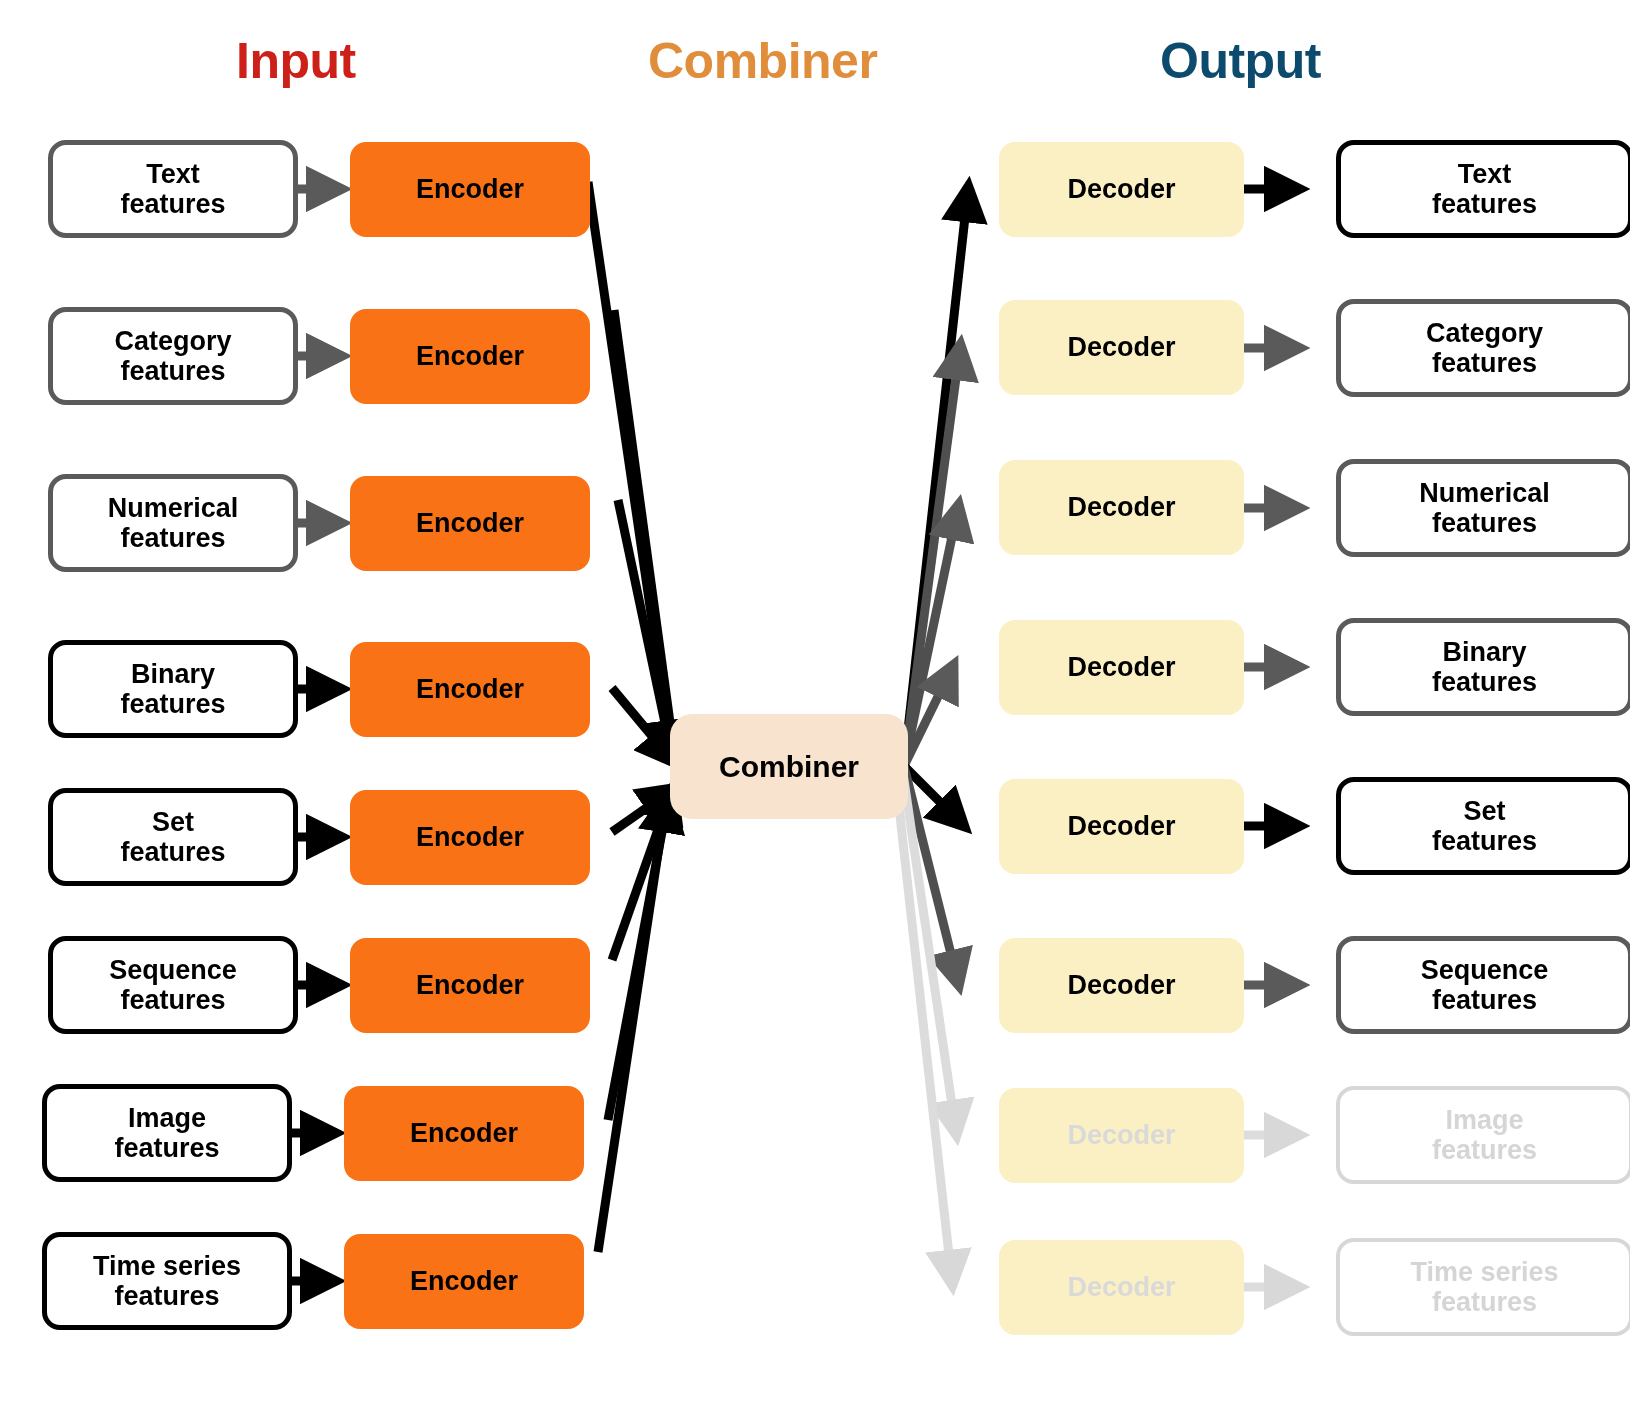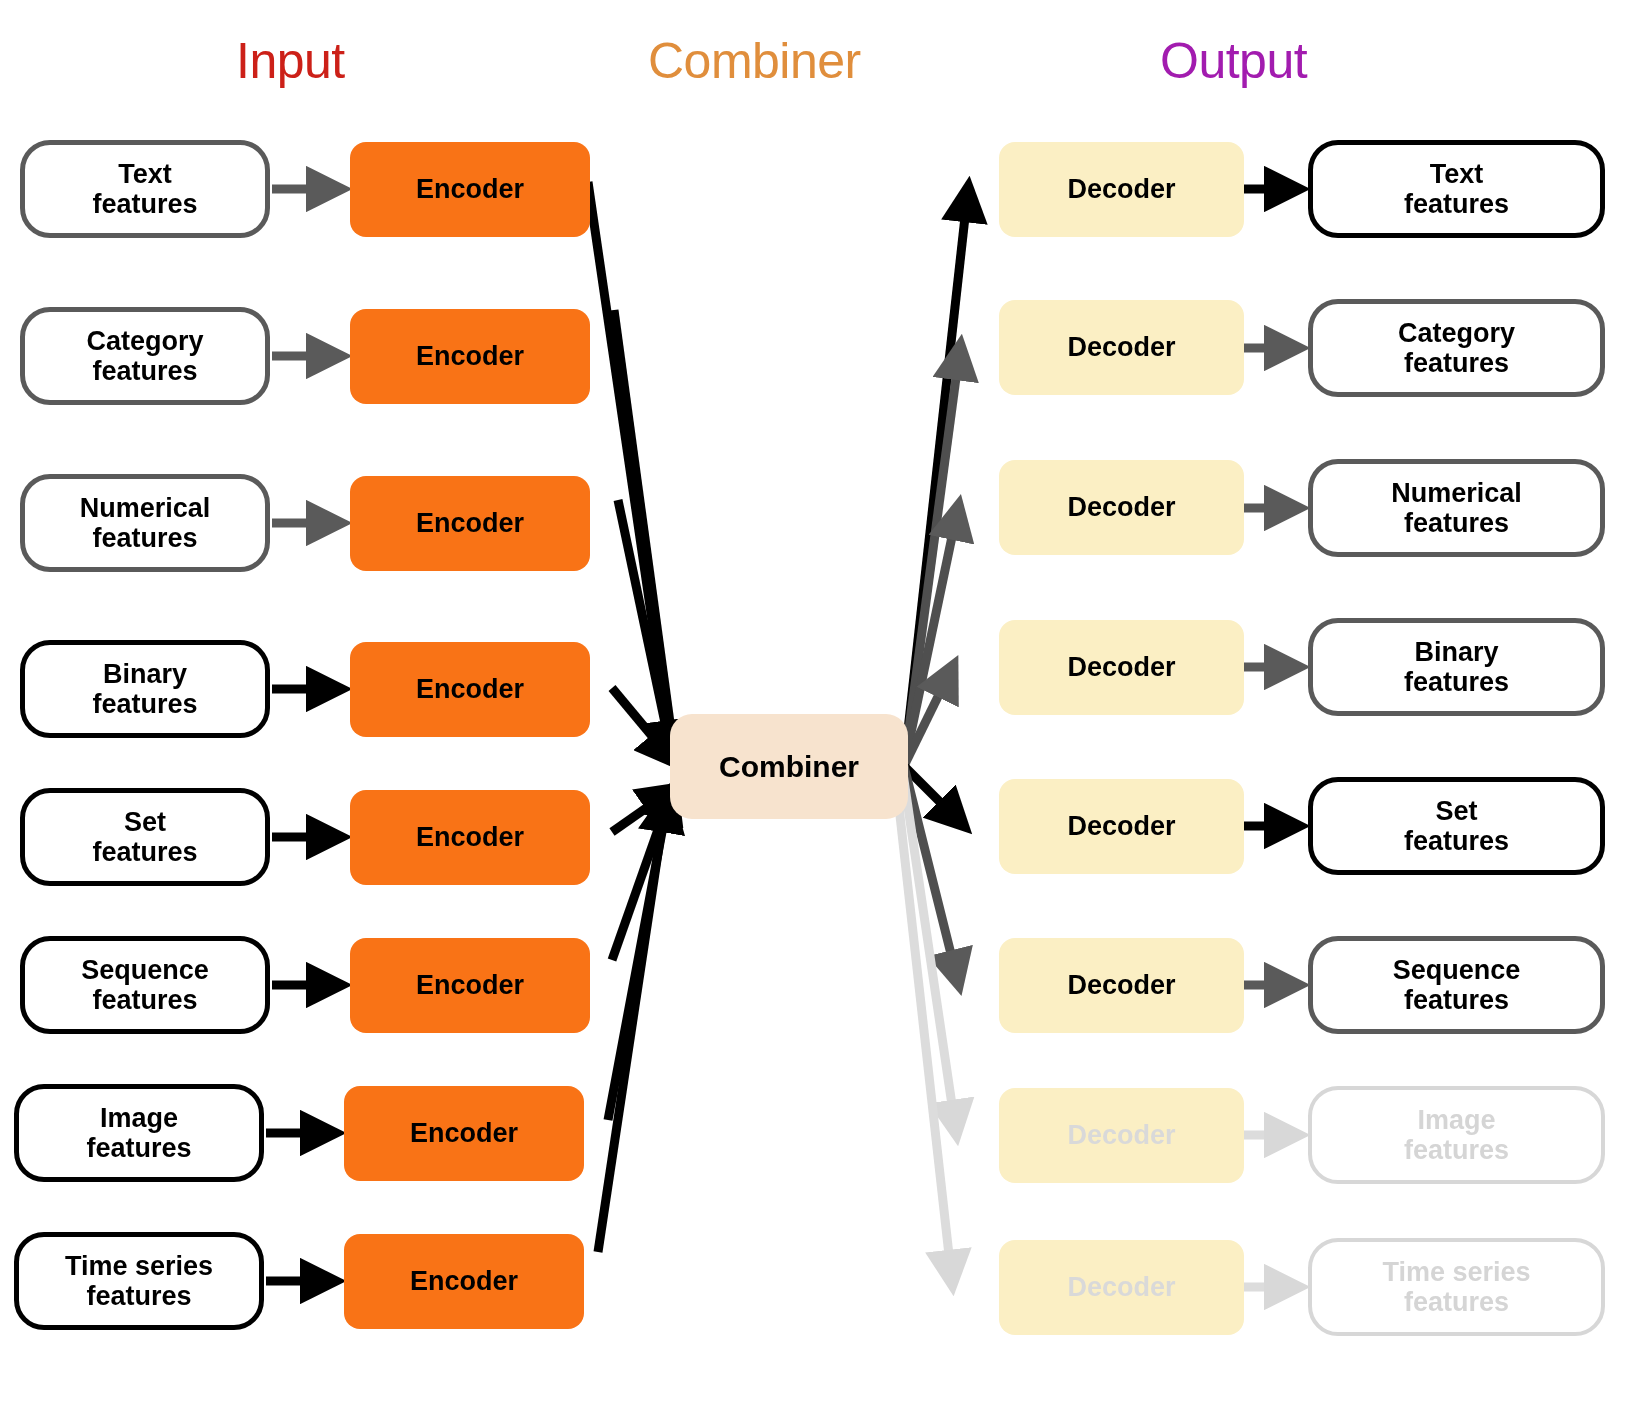--- a/index.html
+++ b/index.html
@@ -2,32 +2,32 @@
 <html><head>
 <meta charset="utf-8">
 <style>
   html,body{margin:0;padding:0;background:#ffffff;}
   body{width:1630px;height:1415px;position:relative;overflow:hidden;
        font-family:"Liberation Sans","DejaVu Sans",sans-serif;}
 
   #stage{position:absolute;left:0;top:0;width:1630px;height:1415px;}
 
   
-  .col-title{position:absolute;font-weight:normal;font-size:50px;letter-spacing:-0.5px;
+  .col-title{position:absolute;font-weight:bold;font-size:50px;letter-spacing:-0.5px;
              white-space:nowrap;}
   #title-input   {left:236px; top:32px;}
   #title-combiner{left:648px; top:32px;}
   #title-output  {left:1160px;top:32px;}
 
   
   .box{position:absolute;box-sizing:border-box;display:flex;align-items:center;
        justify-content:center;text-align:center;line-height:1.12;}
 
-  .io-box{border-radius:30px;background:#ffffff;border:5px solid #000000;
-          font-size:27px;font-weight:bold;color:#000000;}
+  .io-box{border-radius:18px;background:#ffffff;border:5px solid #000000;
+          font-size:27px;font-weight:bold;color:#000000;margin-left:28px;}
   .io-box.gray{border-color:#5a5a5a;}
   .io-box.faded{border-color:#d7d7d7;color:#d5d5d5;border-width:4px;}
 
   .enc-box{border-radius:16px;background:#f97316;border:none;
            font-size:27px;font-weight:bold;color:#000000;}
 
   .dec-box{border-radius:16px;background:#fbefc4;border:none;
            font-size:27px;font-weight:bold;color:#000000;margin-left:24px;}
   .dec-box.faded{color:#d9d9d9;}
 
@@ -38,21 +38,21 @@
   #edges{position:absolute;left:0;top:0;width:1630px;height:1415px;
          pointer-events:none;}
 </style>
 </head>
 <body>
 
 <div id="stage">
 
   <div class="col-title" id="title-input" style="color:#CC2018">Input</div>
   <div class="col-title" id="title-combiner" style="color:#E08E3C">Combiner</div>
-  <div class="col-title" id="title-output" style="color:#a21caf">Output</div>
+  <div class="col-title" id="title-output" style="color:#0c4a6e">Output</div>
 
   <svg id="edges" viewBox="0 0 1630 1415">
     <defs>
       <marker id="ah-black" markerWidth="5.2" markerHeight="5.2" refX="3.6" refY="2.6" orient="auto" markerUnits="strokeWidth">
         <path d="M0,0 L5.2,2.6 L0,5.2 z" fill="#000000"></path>
       </marker>
       <marker id="ah-gray" markerWidth="5.2" markerHeight="5.2" refX="3.6" refY="2.6" orient="auto" markerUnits="strokeWidth">
         <path d="M0,0 L5.2,2.6 L0,5.2 z" fill="#5A5A5A"></path>
       </marker>
       <marker id="ah-faded" markerWidth="5.2" markerHeight="5.2" refX="3.6" refY="2.6" orient="auto" markerUnits="strokeWidth">

